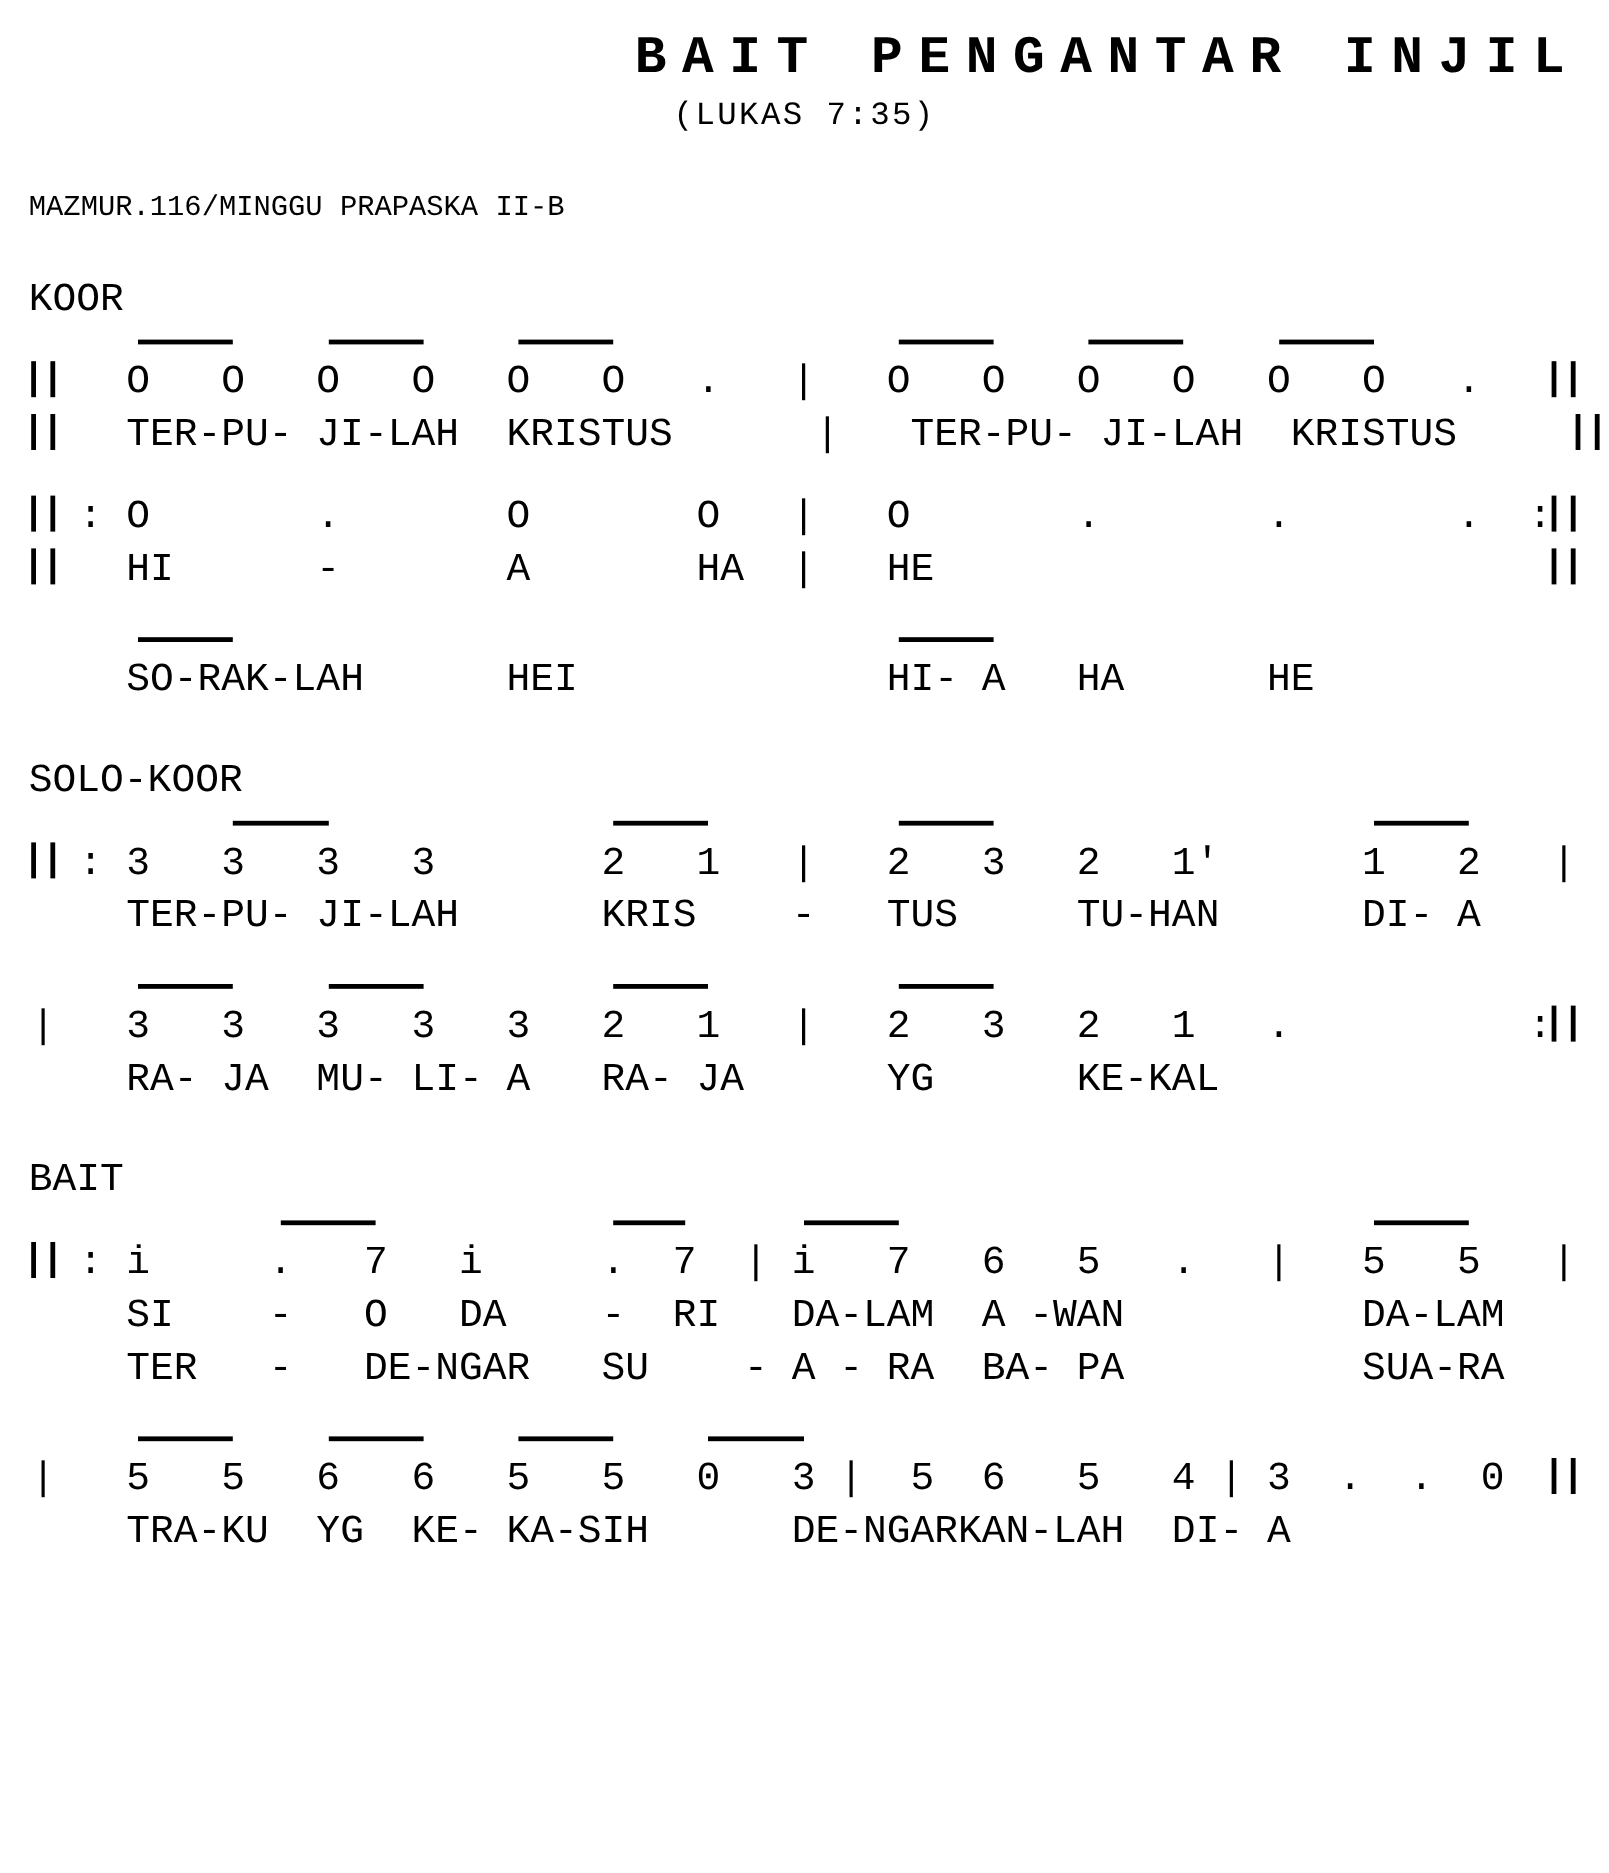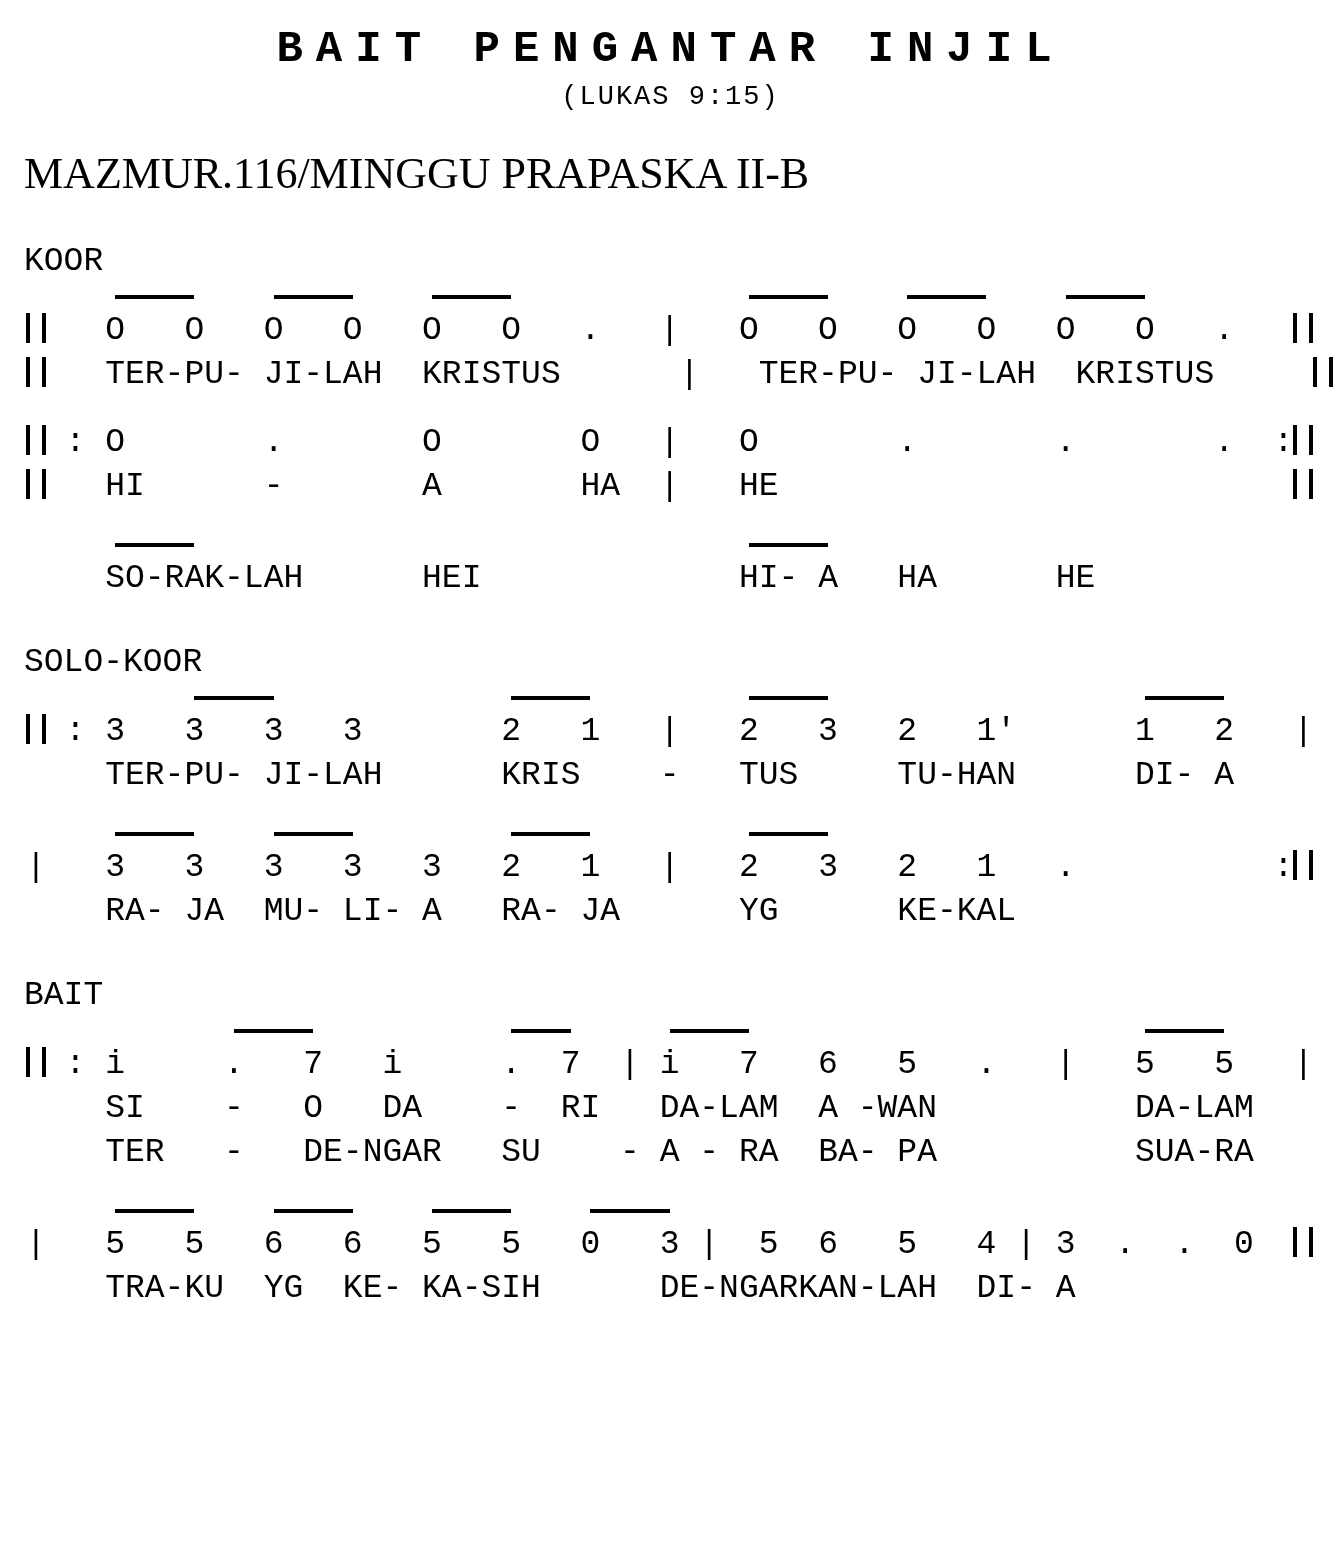--- a/index.html
+++ b/index.html
@@ -4,28 +4,28 @@
 <style>
   html,body{margin:0;padding:0}
   body{
     width:1341px;height:1561px;box-sizing:border-box;
     background:#ffffff;color:#000000;
     font-family:"Liberation Mono","DejaVu Sans Mono",monospace;
     padding:18px 0 0 24px;overflow:hidden;
   }
   .title{
     font-size:44px;font-weight:bold;letter-spacing:13px;
-    text-align:center;margin:6px 24px 0 0;white-space:nowrap;
+    text-align:right;margin:6px 24px 0 0;white-space:nowrap;
   }
   .subtitle{
     font-size:27px;letter-spacing:2px;text-align:center;margin:8px 24px 0 0;
   }
   .header-row{
     display:flex;justify-content:space-between;align-items:baseline;
-    font-size:44px;margin:36px 26px 0 0;white-space:nowrap;font-family:Liberation Serif, serif;
+    font-size:24px;margin:48px 26px 0 0;white-space:nowrap;
   }
   .section-label{font-size:33px;font-weight:normal;margin:44px 0 6px 0}
   .system{position:relative;margin:0 0 26px 0}
   .system.pad{padding-top:22px}
   pre.row{
     margin:2px;font-family:inherit;font-size:33px;line-height:42px;
     white-space:pre;
   }
   .overline{
     position:absolute;top:9px;height:0;border-top:4px solid #000;
@@ -34,21 +34,21 @@
   .dbar{
     display:inline-block;width:1ch;height:30px;box-sizing:border-box;
     border-left:4px solid #000;border-right:4px solid #000;
     vertical-align:-4px;
   }
 </style>
 </head>
 <body>
 
 <h1 class="title">BAIT PENGANTAR INJIL</h1>
-<div class="subtitle">(LUKAS 9:15)</div>
+<div class="subtitle">(LUKAS 7:35)</div>
 
 <div class="header-row">
   <span>MAZMUR.116/MINGGU PRAPASKA II-B</span>
 </div>
 
 <div>
     <div>
       <h2 class="section-label">KOOR</h2>
       <div class="system pad">
         <span class="overline" style="left: 4.6ch; width: 4ch;"></span>

